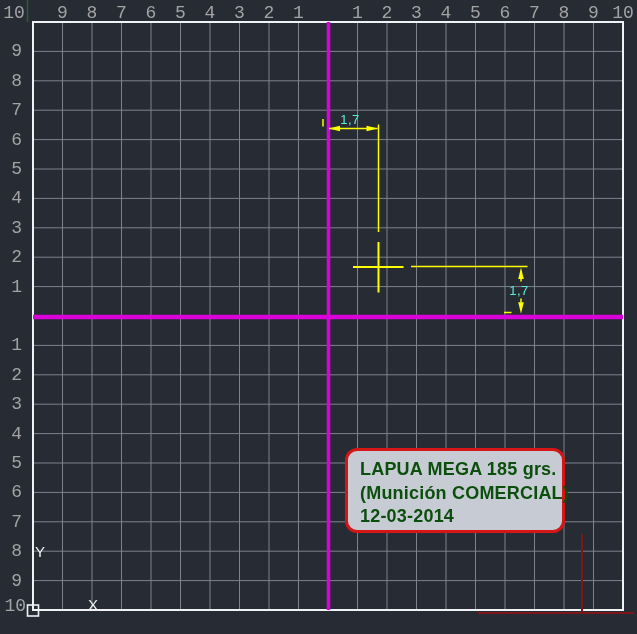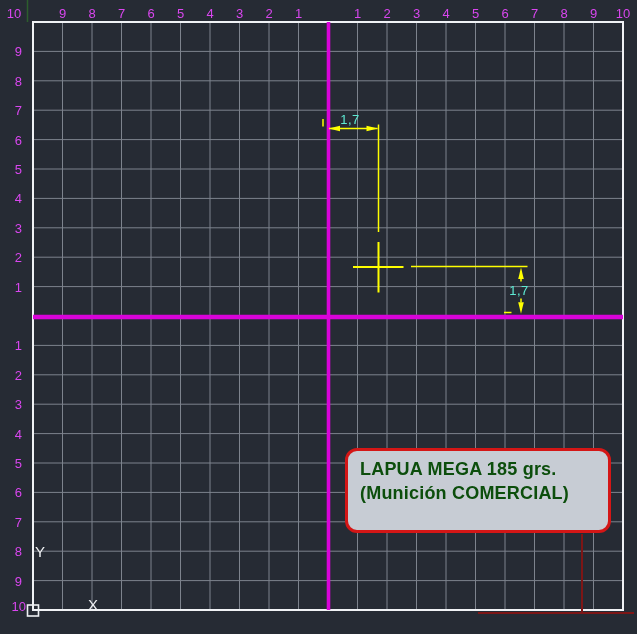--- a/index.html
+++ b/index.html
@@ -4,34 +4,34 @@
 <style>
   html,body{margin:0;padding:0;}
   body{
     width:637px;height:634px;overflow:hidden;position:relative;
     background:#262b34;
     font-family:"Liberation Sans",sans-serif;
   }
   #stage{position:absolute;inset:0;width:637px;height:634px;}
   #cad-svg{position:absolute;left:0;top:0;}
   .axis-label{
-    position:absolute;color:#d946ef;font-size:13px;line-height:1;
-    transform:translate(-50%,-50%);white-space:nowrap;user-select:none;
+    position:absolute;color:#a3a3a3;font-size:18px;line-height:1;
+    transform:translate(-50%,-50%);white-space:nowrap;user-select:none;font-family:Liberation Mono, monospace;
   }
   .axis-label.left-col{transform:translate(-100%,-50%);}
   .dim-label{
     position:absolute;color:#5eead4;font-size:13px;line-height:1;
     transform:translate(-50%,-50%);white-space:nowrap;letter-spacing:.5px;
   }
   .ucs-label{
     position:absolute;color:#eef0f3;font-size:15px;line-height:1;
     transform:translate(-50%,-50%);
   }
   .note-box{
-    position:absolute;left:345px;top:448px;width:266px;height:85px;
+    position:absolute;left:345px;top:448px;width:220px;height:85px;
     box-sizing:border-box;border-radius:12px;
     border:3px solid #d41616;background:#c7ccd4;
     padding:7px 6px 0 12px;
   }
   .note-line{
     color:#0c4e0c;font-weight:bold;font-size:18px;line-height:23.5px;
     letter-spacing:.2px;white-space:nowrap;
   }
 </style>
 </head>
@@ -162,14 +162,15 @@
 
   <span class="dim-label" style="left:519px;top:290px">1,7</span>
 
   <span class="ucs-label" style="left:40px;top:551px">Y</span>
 
   <span class="ucs-label" style="left:93px;top:604px">X</span>
 
   <div class="note-box">
     <div class="note-line">LAPUA MEGA 185 grs.</div>
     <div class="note-line">(Munición COMERCIAL)</div>
+    <div class="note-line">12-03-2014</div>
   </div>
 </div>
 
 </body></html>

